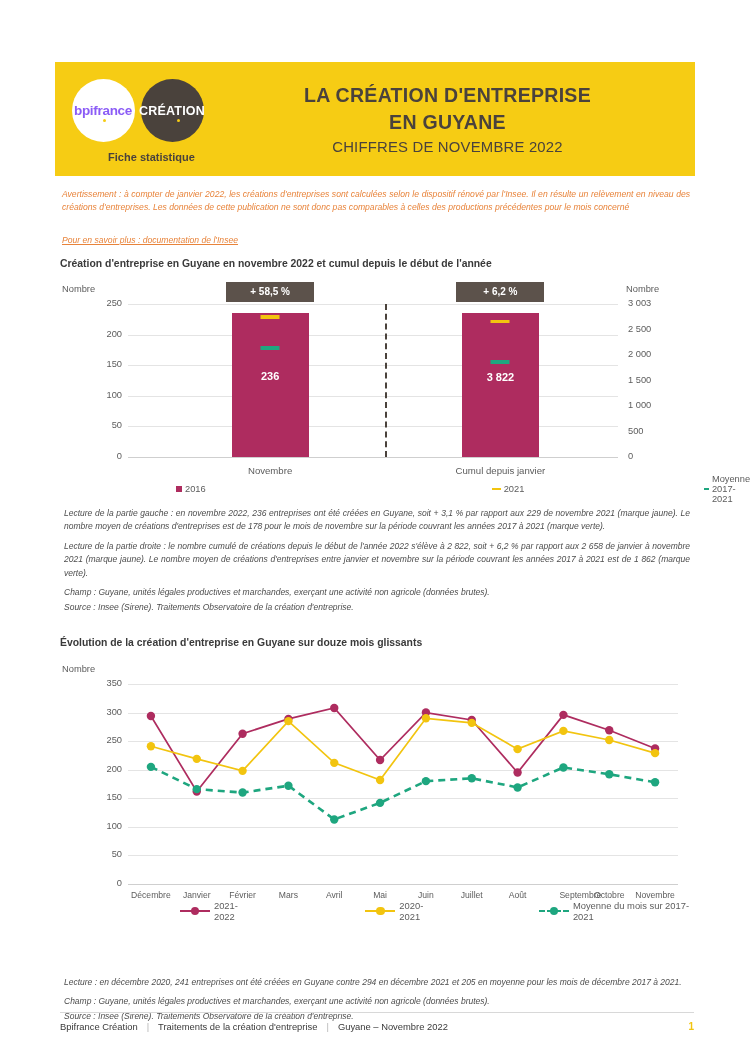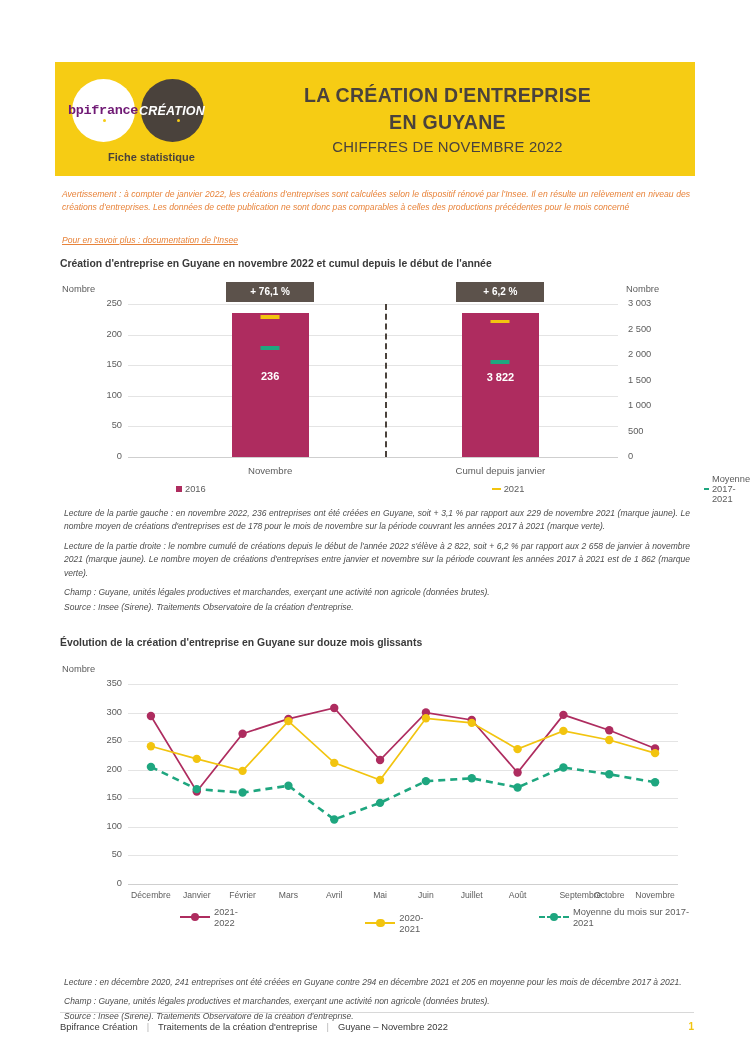--- a/index.html
+++ b/index.html
@@ -35,25 +35,24 @@
     padding-top: 4px;
   }
   .logos { display: flex; align-items: center; gap: 6px; }
   .logo-circle {
     width: 63px; height: 63px; border-radius: 50%;
     display: flex; align-items: center; justify-content: center;
     position: relative;
   }
   .logo-bpi { background: #ffffff; }
   .logo-bpi .txt {
-    font-size: 13.5px; font-weight: bold; color: #701a75;
+    font-size: 13.5px; font-weight: bold; color: #8b5cf6;
     letter-spacing: -0.3px;
-    font-family: Liberation Mono, monospace;
-  }
-  .logo-creation { background: #4a423c; font-style: italic; }
+  }
+  .logo-creation { background: #4a423c; }
   .logo-creation .txt {
     font-size: 12.5px; font-weight: bold; color: #ffffff;
     letter-spacing: 0.2px;
   }
   .dot-y {
     position: absolute; width: 3px; height: 3px; border-radius: 50%;
     background: #F6CC14;
   }
   .brand-sub {
     margin-top: 9px;
@@ -262,21 +261,21 @@
         <div class="ylab-r" style="top: 96px; left: 500px;">1 000</div>
         <div class="ylab-r" style="top: 70.5px; left: 500px;">1 500</div>
         <div class="ylab-r" style="top: 45px; left: 500px;">2 000</div>
         <div class="ylab-r" style="top: 19.5px; left: 500px;">2 500</div>
         <div class="ylab-r" style="top: -6px; left: 500px;">3 003</div>
         <div class="bar" style="left: 103.6px; width: 77px; height: 144.432px; background: rgb(174, 44, 95);">
           <div class="bar-value" style="top: 57.7728px;">236</div>
           <div class="mark mark-y" style="background: rgb(242, 196, 15); top: 2.584px;"></div>
           <div class="mark mark-g" style="background: rgb(30, 166, 127); top: 33.796px;"></div>
         </div>
-        <div class="badge" style="left: 142.1px; top: -22px;">+ 76,1 %</div>
+        <div class="badge" style="left: 142.1px; top: -22px;">+ 58,5 %</div>
         <div class="xcat" style="left: 142.1px; top: 161px;">Novembre</div>
         <div class="bar" style="left: 333.9px; width: 77px; height: 143.922px; background: rgb(174, 44, 95);">
           <div class="bar-value" style="top: 57.5688px;">3 822</div>
           <div class="mark mark-y" style="background: rgb(242, 196, 15); top: 6.664px;"></div>
           <div class="mark mark-g" style="background: rgb(30, 166, 127); top: 47.26px;"></div>
         </div>
         <div class="badge" style="left: 372.4px; top: -22px;">+ 6,2 %</div>
         <div class="xcat" style="left: 372.4px; top: 161px;">Cumul depuis janvier</div>
       </div>
     <div class="c1-legend" id="c1-legend">
@@ -378,21 +377,21 @@
         <div class="xcat" style="left: 481.25px; top: 206px; font-size: 8.6px;">Octobre</div>
         <div class="xcat" style="left: 527.083px; top: 206px; font-size: 8.6px;">Novembre</div>
       </div>
     <div class="c2-legend" id="c2-legend">
         <div class="lg2-item" style="margin-left: 60px;">
           <span class="lg2-line" style="color: rgb(174, 44, 95);">
             <span class="lg2-dot"></span>
           </span>
           <span>2021-2022</span>
         </div>
-        <div class="lg2-item" style="margin-left: 112px; margin-top: 12px;">
+        <div class="lg2-item" style="margin-left: 112px;">
           <span class="lg2-line" style="color: rgb(242, 196, 15);">
             <span class="lg2-dot"></span>
           </span>
           <span>2020-2021</span>
         </div>
         <div class="lg2-item" style="margin-left: 100px;">
           <span class="lg2-line dashed" style="color: rgb(30, 166, 127);">
             <span class="lg2-dot"></span>
           </span>
           <span>Moyenne du mois sur 2017-2021</span>

